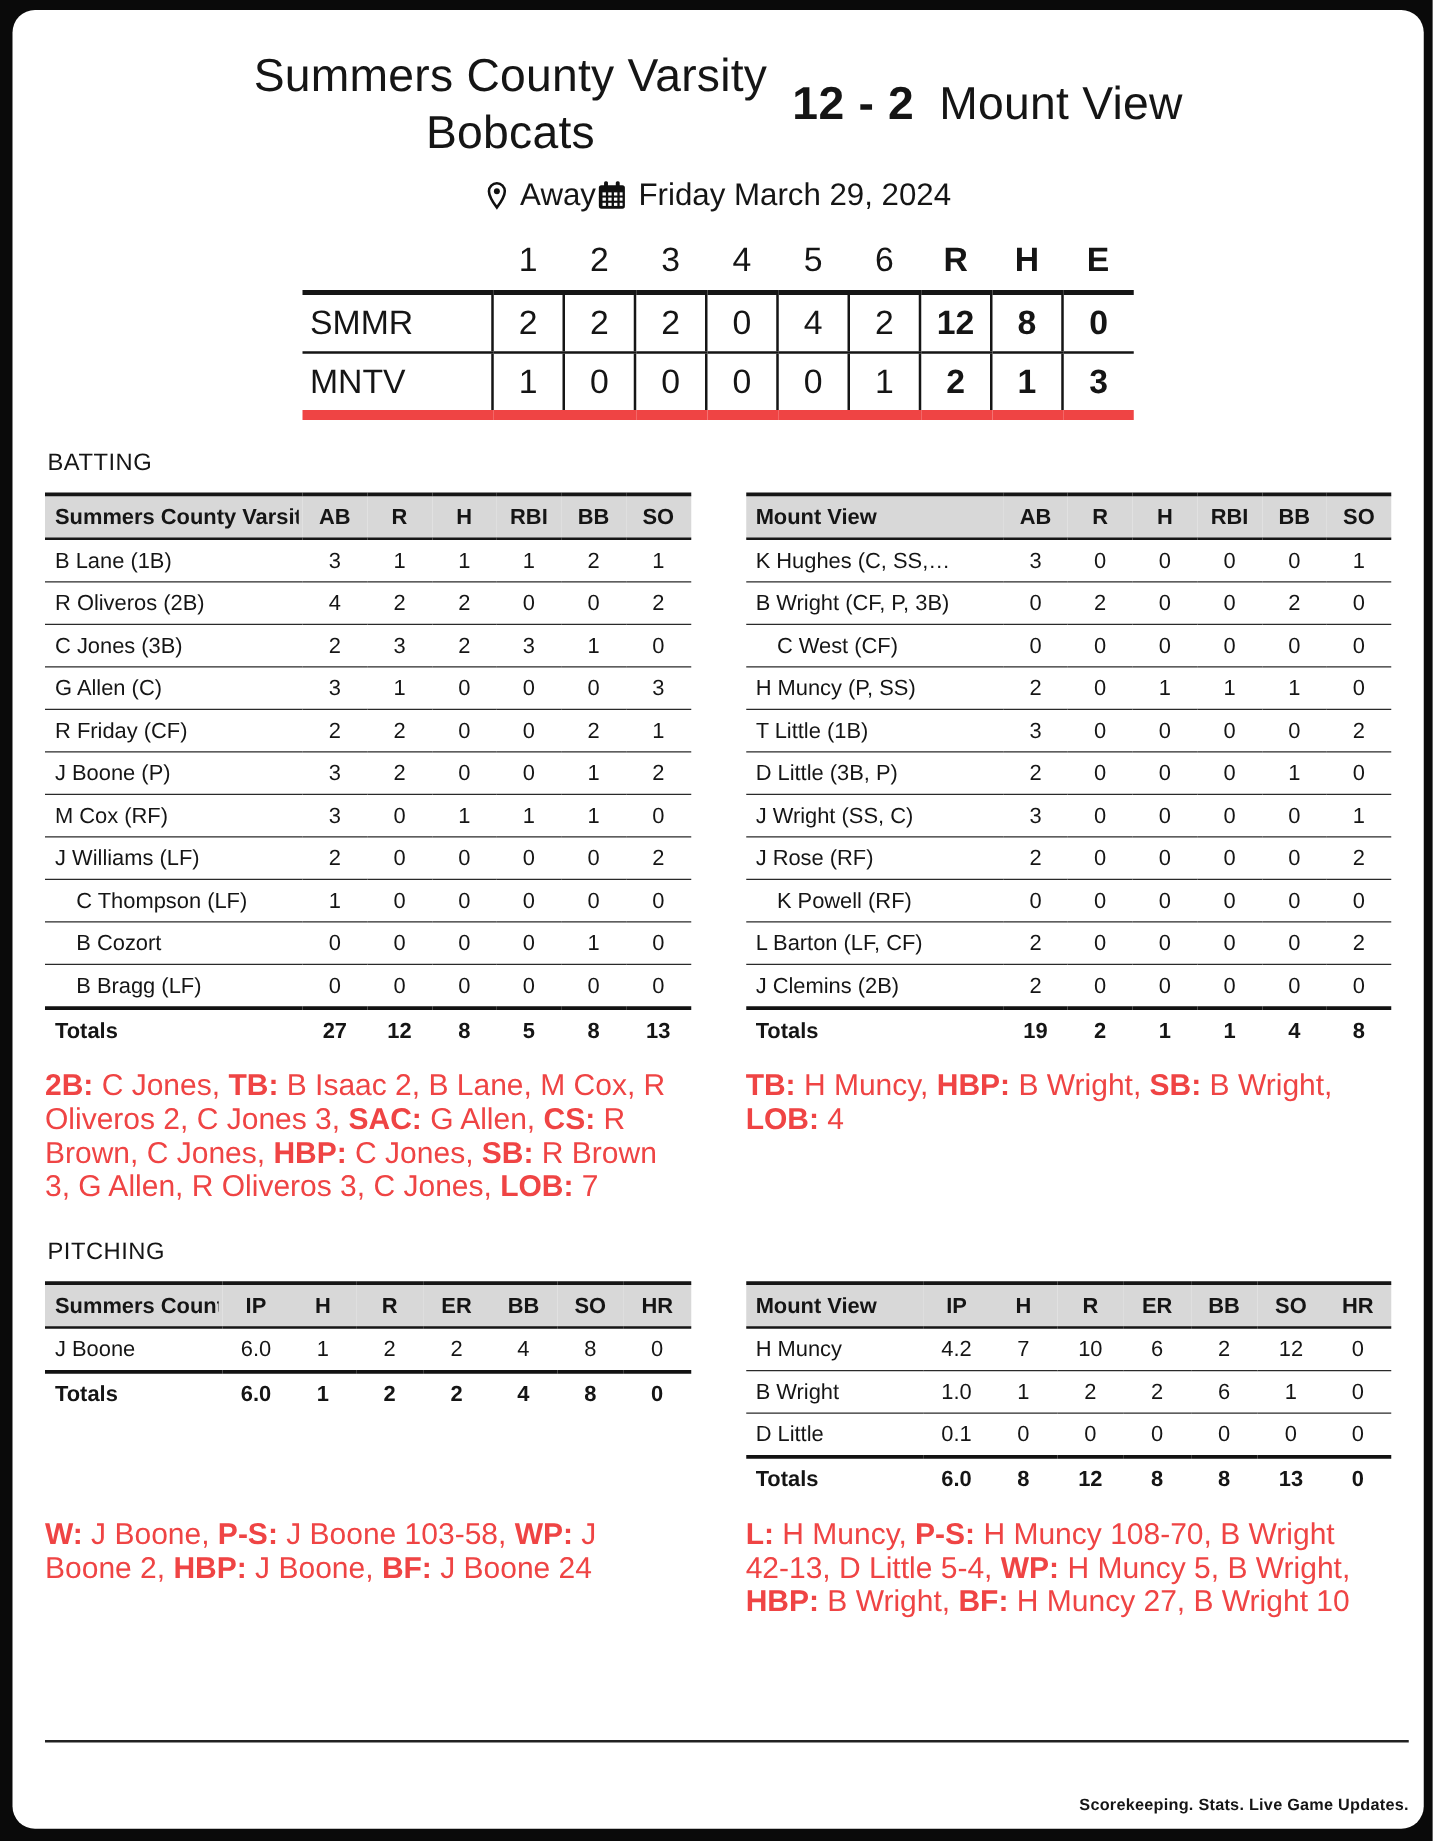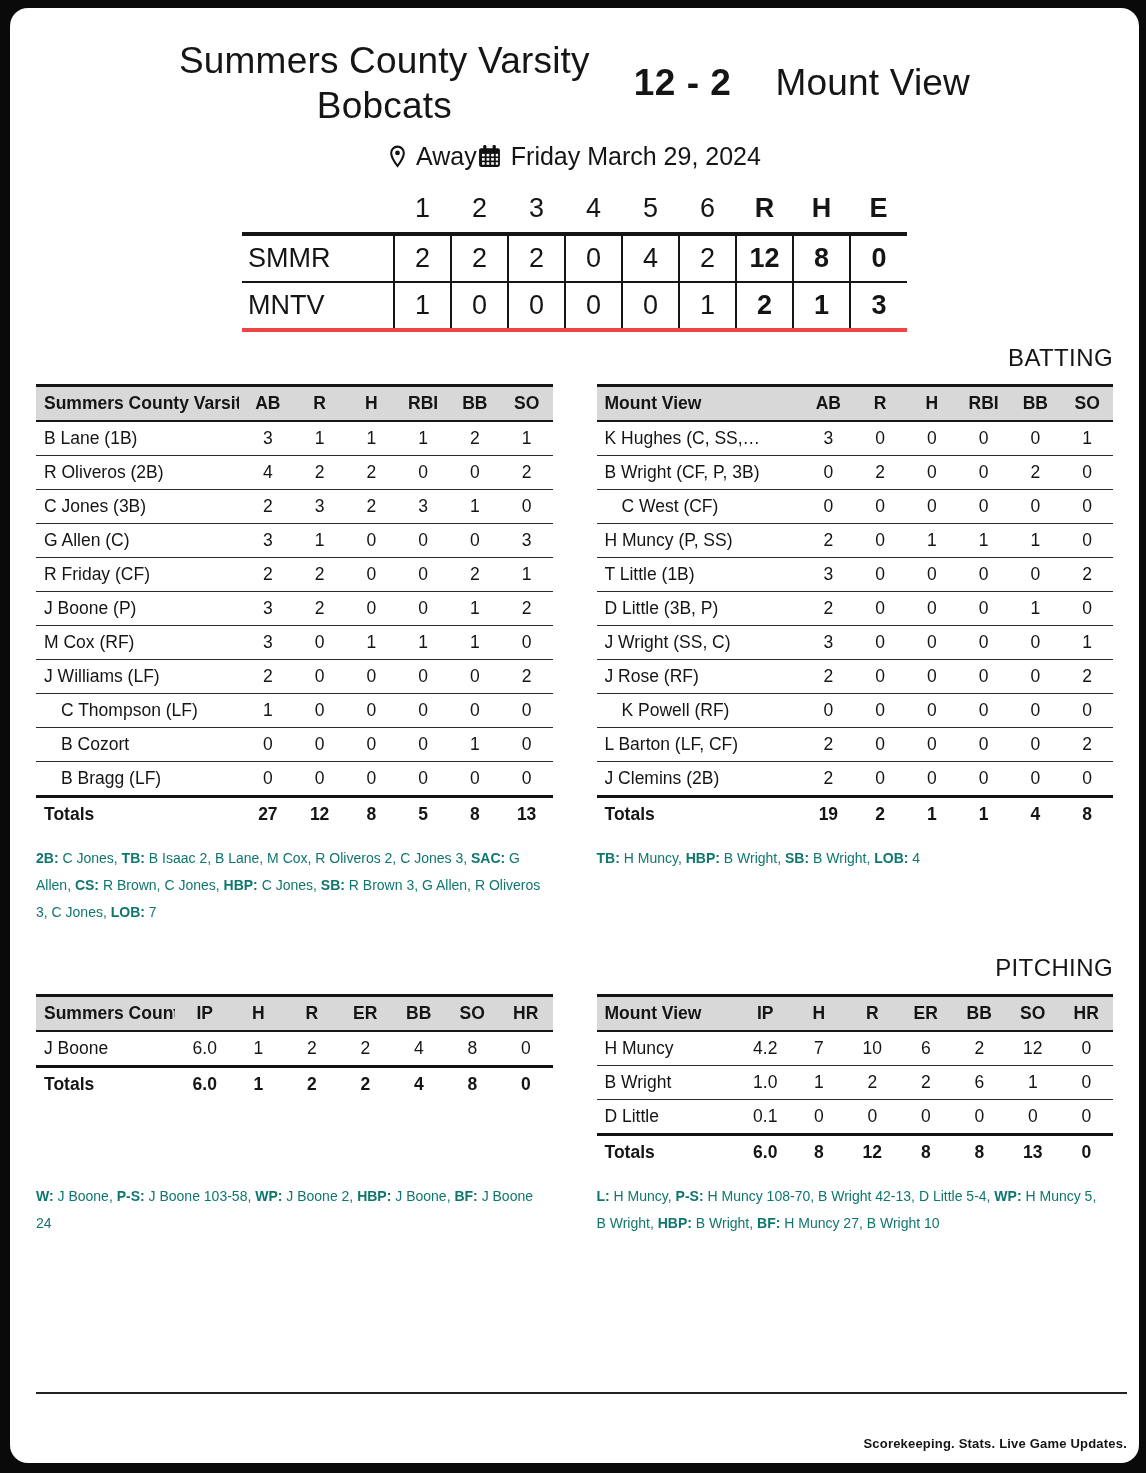--- a/index.html
+++ b/index.html
@@ -1,60 +1,60 @@
 <!DOCTYPE html>
 <html><head>
 <meta charset="utf-8">
 <style>
   * { box-sizing: border-box; margin: 0; padding: 0; }
   body { width: 1146px; height: 1473px; background: #0a0a0a; font-family: "Liberation Sans", "DejaVu Sans", sans-serif; color: #151515; }
   .frame { position: relative; width: 1146px; height: 1473px; background: #0a0a0a; overflow: hidden; }
   .card { position: absolute; left: 10px; top: 8px; right: 7px; bottom: 10px; background: #ffffff; border-radius: 18px; padding: 28px 26px 0 26px; overflow: hidden; }
 
   
-  .scoreboard { display: flex; justify-content: center; align-items: center; gap: 44px; margin-top: 2px; }
+  .scoreboard { display: flex; justify-content: center; align-items: center; gap: 20px; margin-top: 2px; }
   .team-left { font-size: 37px; line-height: 45px; text-align: center; letter-spacing: 0.2px; }
   .score { font-size: 37px; font-weight: 700; letter-spacing: 0.5px; }
   .team-right { font-size: 37px; letter-spacing: 0.2px; }
 
   .meta { display: flex; justify-content: center; align-items: center; margin-top: 14px; }
   .meta-item { display: flex; align-items: center; gap: 9px; font-size: 25px; }
 
   
   .linescore { border-collapse: collapse; margin: 22px auto 0; }
   .linescore col { width: 57px; }
   .linescore col.col-team { width: 152px; }
   .linescore th { font-size: 27px; font-weight: 400; text-align: center; padding: 0 0 8px 0; }
   .linescore th.rhe { font-weight: 700; }
   .linescore td { font-size: 27px; text-align: center; padding: 7px 0; }
   .linescore td.team { text-align: left; padding-left: 6px; }
   .linescore tbody td { border-bottom: 2px solid #151515; }
   .linescore tbody tr:first-child td { border-top: 4px solid #151515; }
-  .linescore tbody tr:last-child td { border-bottom: 4px solid #ef4444; }
+  .linescore tbody tr:last-child td { border-bottom: 8px solid #ef4444; }
   .linescore tbody td.val { border-left: 2px solid #151515; }
   .linescore tbody td.rhe { font-weight: 700; }
 
-  .section-label { font-size: 24px; letter-spacing: 0.4px; margin: 12px 0 0 2px; text-align: right; }
+  .section-label { font-size: 19px; letter-spacing: 0.4px; margin: 24px 0 0 2px; }
   .pitching-wrap { margin-top: 28px; }
 
   .two-col { display: grid; grid-template-columns: 1fr 1fr; column-gap: 44px; row-gap: 14px; align-items: start; margin-top: 12px; }
 
   
   .stat-table { width: 100%; border-collapse: collapse; table-layout: fixed; }
   .stat-table th, .stat-table td { font-size: 17.5px; text-align: center; padding: 6px 3px; }
   .stat-table th.name, .stat-table td.name { text-align: left; padding-left: 8px; }
   .stat-table thead th { background: #d8d8d8; font-weight: 700; border-top: 3.5px solid #161616; border-bottom: 2.5px solid #161616; }
   .stat-table tbody td { border-bottom: 1.5px solid #2a2a2a; }
   .stat-table tbody tr.totals td { border-top: 3px solid #121212; border-bottom: none; font-weight: 700; }
   .batting-table th.name { width: 206px; }
   .pitching-table th.name { width: 142px; }
   .clip { overflow: hidden; white-space: nowrap; }
   td.name.indent .clip { padding-left: 17px; }
 
-  .notes { font-size: 14px; line-height: 27px; color: #0f766e; padding-right: 10px; }
+  .notes { font-size: 24px; line-height: 27px; color: #ef4444; padding-right: 10px; }
   .notes b { font-weight: 700; }
 
   .bottom { position: absolute; left: 26px; right: 12px; bottom: 12px; }
   .rule { border-top: 2.5px solid #222; }
   .tagline { text-align: right; font-weight: 700; font-size: 13px; margin-top: 42px; letter-spacing: 0.2px; }
 </style>
 </head>
 <body>
 
 <div class="frame">

